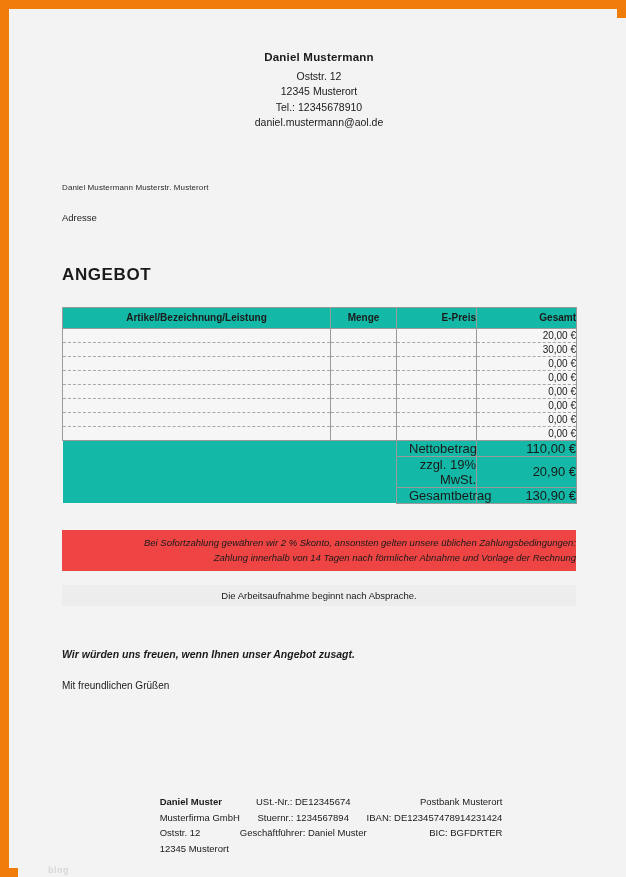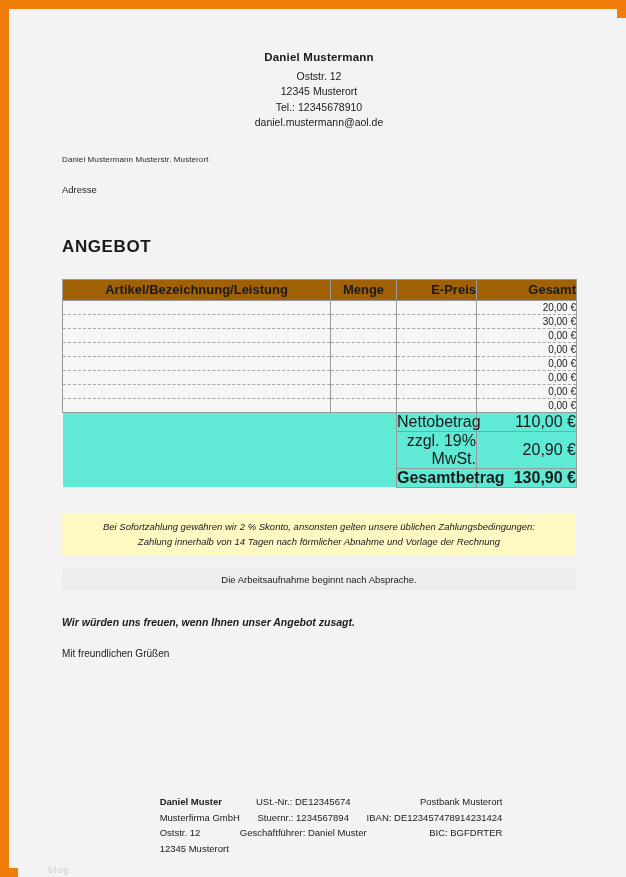--- a/index.html
+++ b/index.html
@@ -49,21 +49,21 @@
     font-size: 11.5px;
     letter-spacing: .2px;
     padding-bottom: 3px;
   }
   .letterhead .line {
     font-size: 10.5px;
   }
 
   
   .sender-line {
-    margin-top: 24px;
+    margin-top: 52px;
     font-size: 8px;
     color: #2a2a2a;
     letter-spacing: .1px;
   }
   .recipient {
     margin-top: 20px;
     font-size: 9.5px;
   }
 
   
@@ -103,23 +103,23 @@
     margin: 0;
   }
   .c-desc  { width: 268px; }
   .c-menge { width: 66px; }
   .c-epreis{ width: 80px; }
   .c-gesamt{ width: 100px; }
 
   table.items thead th {
     height: 20px;
     font-weight: bold;
-    font-size: 13px;
+    font-size: 10px;
     border: 1.5px solid #9a9a9a;
-    background: #a16207;
+    background: #14b8a6;
   }
   th.h-desc { text-align: center; }
   th.h-menge { text-align: center; }
   th.h-epreis { text-align: right; padding-right: 5px; }
   th.h-gesamt { text-align: right; padding-right: 6px; }
 
   table.items tbody td {
     height: 13px;
     font-size: 10px;
     border-bottom: 1px dashed #a8a8a8;
@@ -128,61 +128,62 @@
   }
   table.items tbody tr:last-child td { border-bottom: 1.5px solid #9a9a9a; }
   td.v-desc, td.v-menge, td.v-epreis { }
   td.v-gesamt {
     text-align: right;
     padding-right: 6px;
   }
 
   table.items tfoot td {
     height: 15px;
-    font-size: 16px;
-    background: #5eead4;
+    font-size: 13px;
+    background: #14b8a6;
+    padding-left: 12px;
   }
   td.t-blank { border: none; background: #f3f3f3; }
   td.t-label {
     text-align: right;
     padding-right: 6px;
     border: 1.5px solid #9a9a9a;
     border-top: none;
     background: #f1f1f1;
   }
   tfoot tr:first-child td.t-label { border-top: 1.5px solid #9a9a9a; }
   td.t-value {
     text-align: right;
     padding-right: 6px;
     border: 1.5px solid #9a9a9a;
     border-top: none;
     background: #f1f1f1;
   }
   tfoot tr:first-child td.t-value { border-top: 1.5px solid #9a9a9a; }
-  tr.total td.t-label, tr.total td.t-value { font-weight: bold; margin-left: 32px; }
+  tr.total td.t-label, tr.total td.t-value { font-weight: normal; margin-left: 32px; }
 
   
   .note-block {
     margin-top: 26px;
-    background: #fef9c3;
-    text-align: center;
+    background: #ef4444;
+    text-align: right;
     font-style: italic;
     font-size: 9.5px;
     line-height: 15px;
     padding: 5px 0 6px 0;
   }
   .note-single {
     margin-top: 14px;
     background: #ededed;
     text-align: center;
     font-size: 9.5px;
     padding: 5px 0 5px 0;
   }
   .closing-bold {
-    margin-top: 26px;
+    margin-top: 42px;
     font-style: italic;
     font-weight: bold;
     font-size: 10.5px;
   }
   .closing {
     margin-top: 20px;
     font-size: 10px;
   }
 
   

